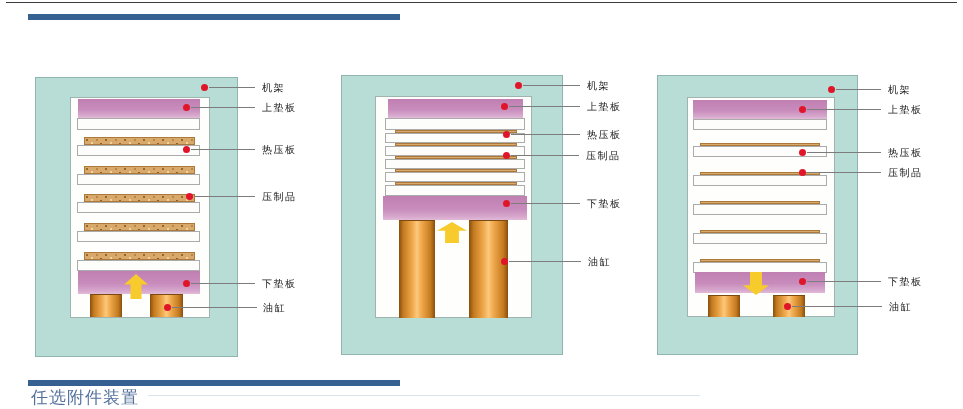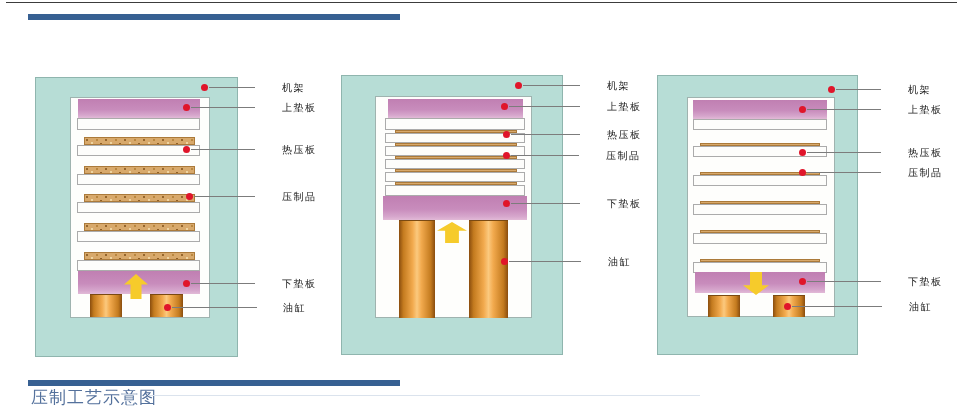--- a/index.html
+++ b/index.html
@@ -20,21 +20,21 @@
         radial-gradient(circle at 7px 5px,#efd5a1 1.1px,transparent 1.5px),
         radial-gradient(circle at 12px 2px,#b9873f 1px,transparent 1.4px),
         radial-gradient(circle at 16px 6px,#8f5f26 .9px,transparent 1.3px);
        background-size:19px 8px;}
   .cyl{background:linear-gradient(90deg,#8a4d0e 0%,#c47b1f 12%,#f2aa4e 38%,#fbc97e 50%,#f2aa4e 62%,#c47b1f 88%,#8a4d0e 100%);
        border-top:1px solid #7a4a12;box-sizing:border-box;}
   .arrow-up{background:#f6cb2b;clip-path:polygon(50% 0%,100% 42%,73% 42%,73% 100%,27% 100%,27% 42%,0% 42%);z-index:6;}
   .arrow-down{background:#f6cb2b;clip-path:polygon(50% 100%,100% 58%,73% 58%,73% 0%,27% 0%,27% 58%,0% 58%);z-index:6;}
   .dot{width:7px;height:7px;border-radius:50%;background:#e0152a;z-index:10;}
   .lline{height:1px;background:#7c7c7c;z-index:9;}
-  .lbl{font-size:10px;line-height:14px;color:#191919;letter-spacing:1.5px;white-space:nowrap;z-index:10;margin-left:20px;}
+  .lbl{font-size:10px;line-height:14px;color:#191919;letter-spacing:1.5px;white-space:nowrap;z-index:10;}
 </style>
 </head>
 <body>
 
 <div id="canvas">
 
   <div class="abs rule-top" style="left:6px;top:2px;width:951px;"></div>
   <div class="abs accent-bar" style="left:28px;top:14px;width:372px;"></div>
 
   <div class="abs" style="left:35px;top:77px;width:203px;height:280px;">
@@ -166,16 +166,16 @@
 
   <div class="abs dot" style="left:799px;top:278px;"></div>
   <div class="abs lline" style="left:807px;top:281px;width:74px;"></div>
   <div class="abs lbl" style="left:888px;top:275px;">下垫板</div>
 
   <div class="abs dot" style="left:784px;top:303px;"></div>
   <div class="abs lline" style="left:792px;top:306px;width:90px;"></div>
   <div class="abs lbl" style="left:889px;top:300px;">油缸</div>
 
   <div class="abs accent-bar" style="left:28px;top:380px;width:372px;"></div>
-  <h2 class="abs sec-title" style="left:31px;top:386px;">压制工艺示意图</h2>
+  <h2 class="abs sec-title" style="left:31px;top:386px;">任选附件装置</h2>
   <div class="abs faint-line" style="left:148px;top:395px;width:552px;"></div>
 
 </div>
 
 </body></html>

